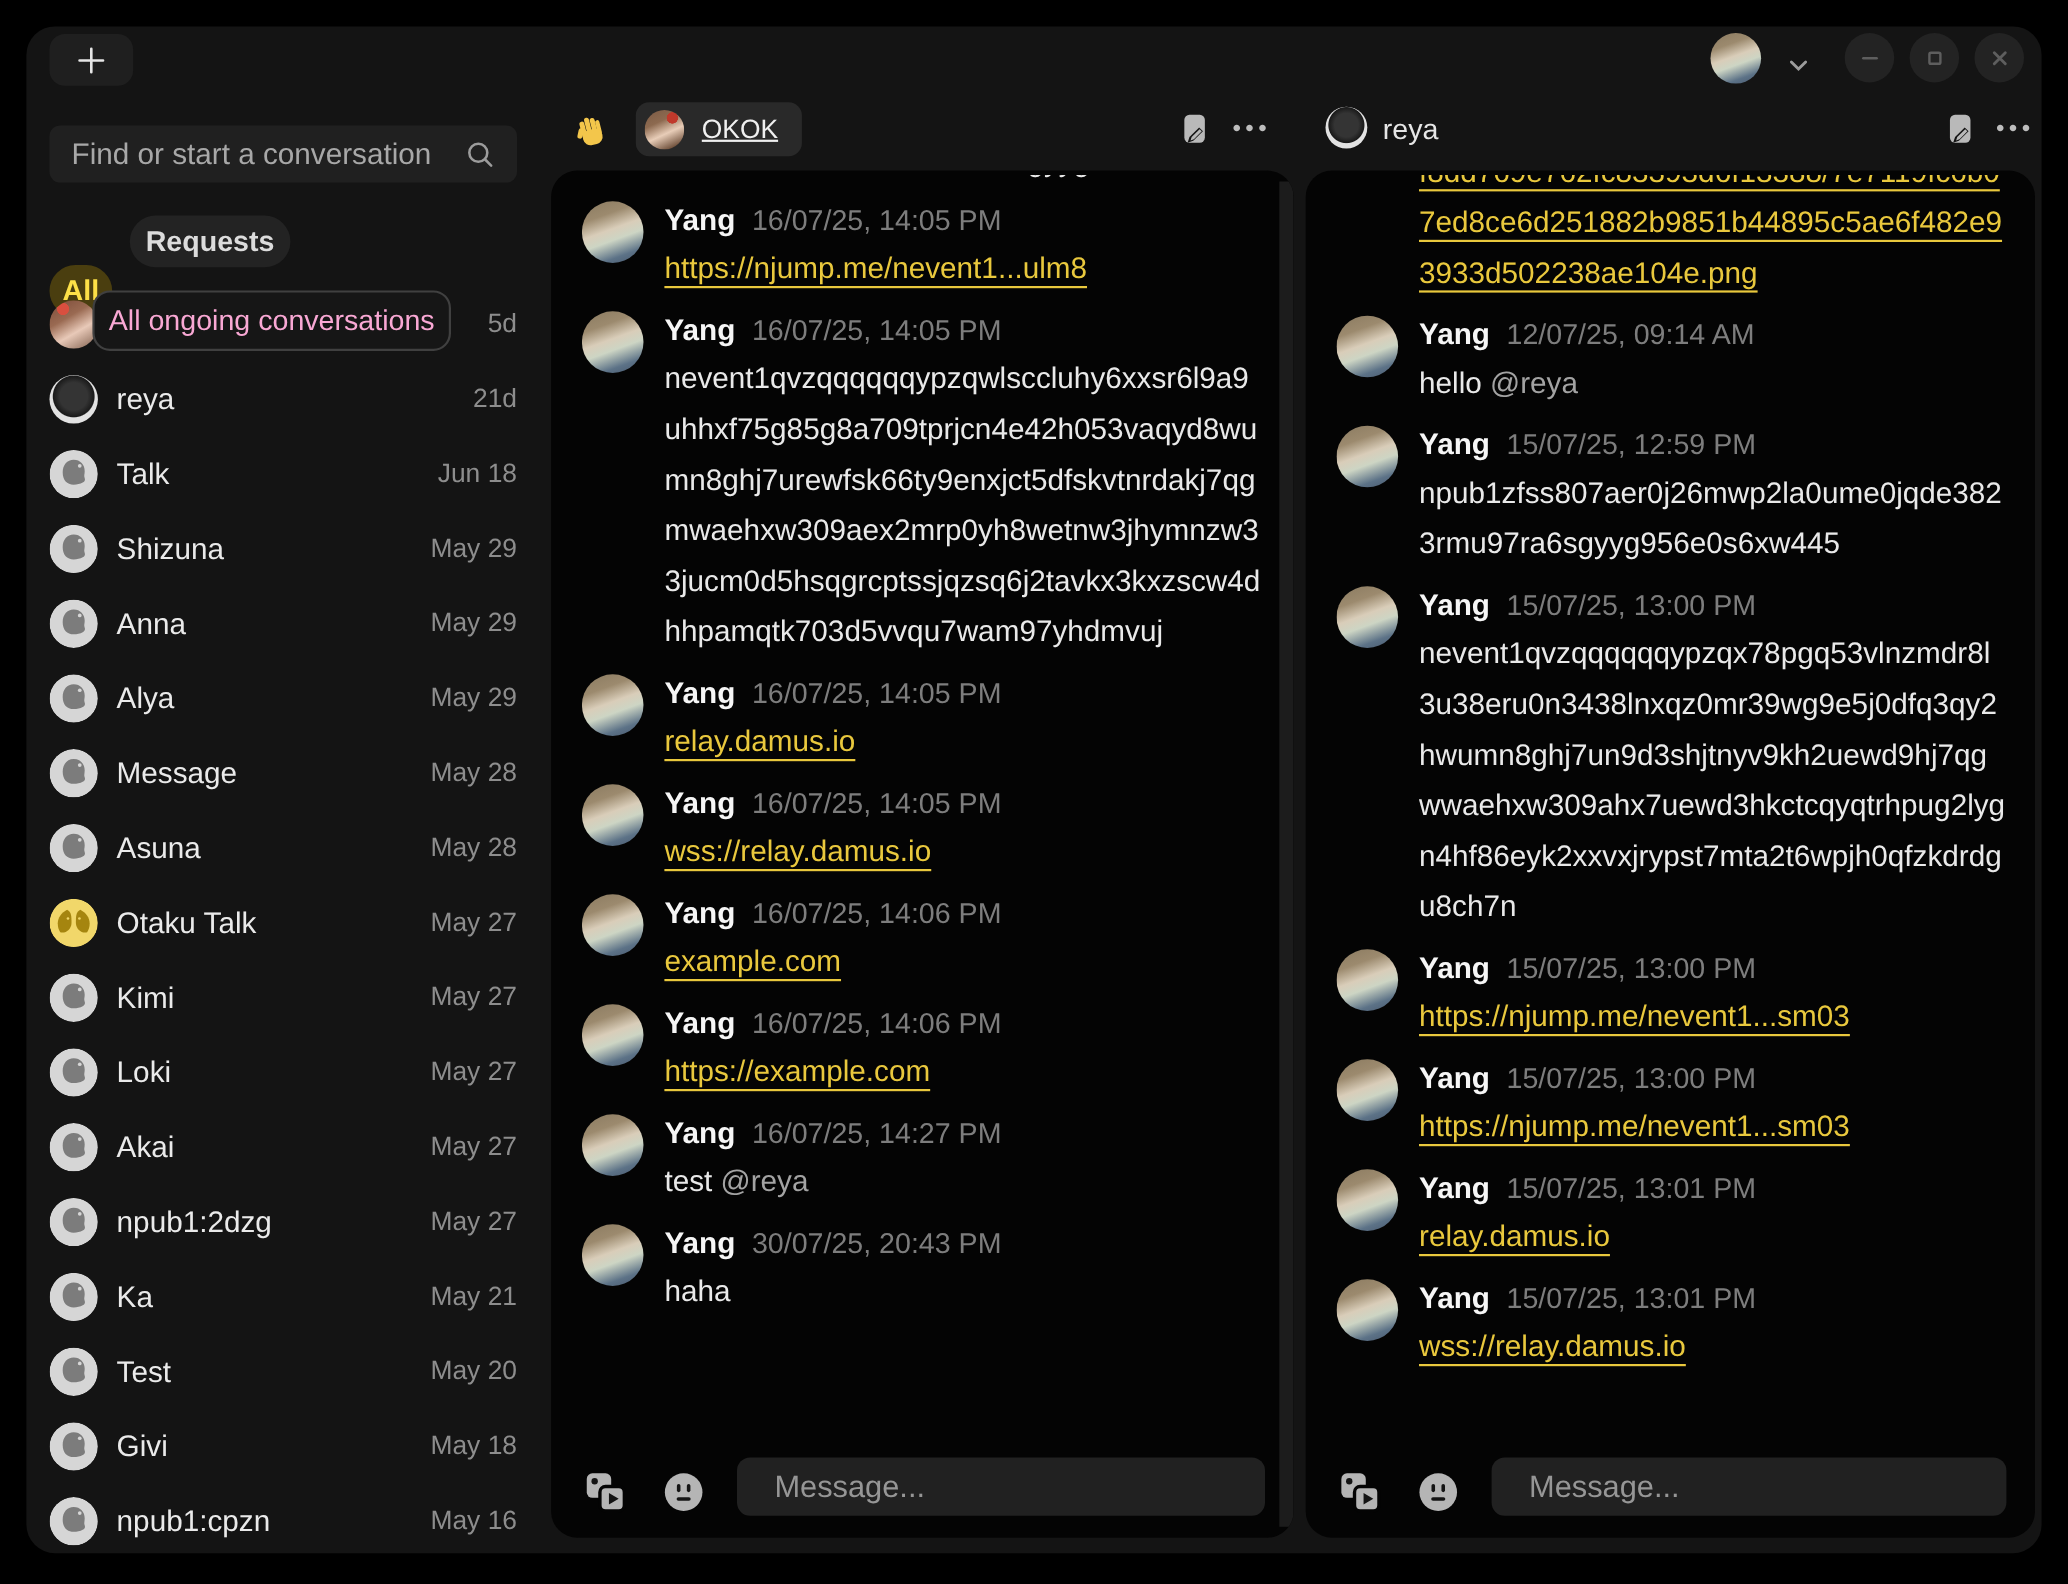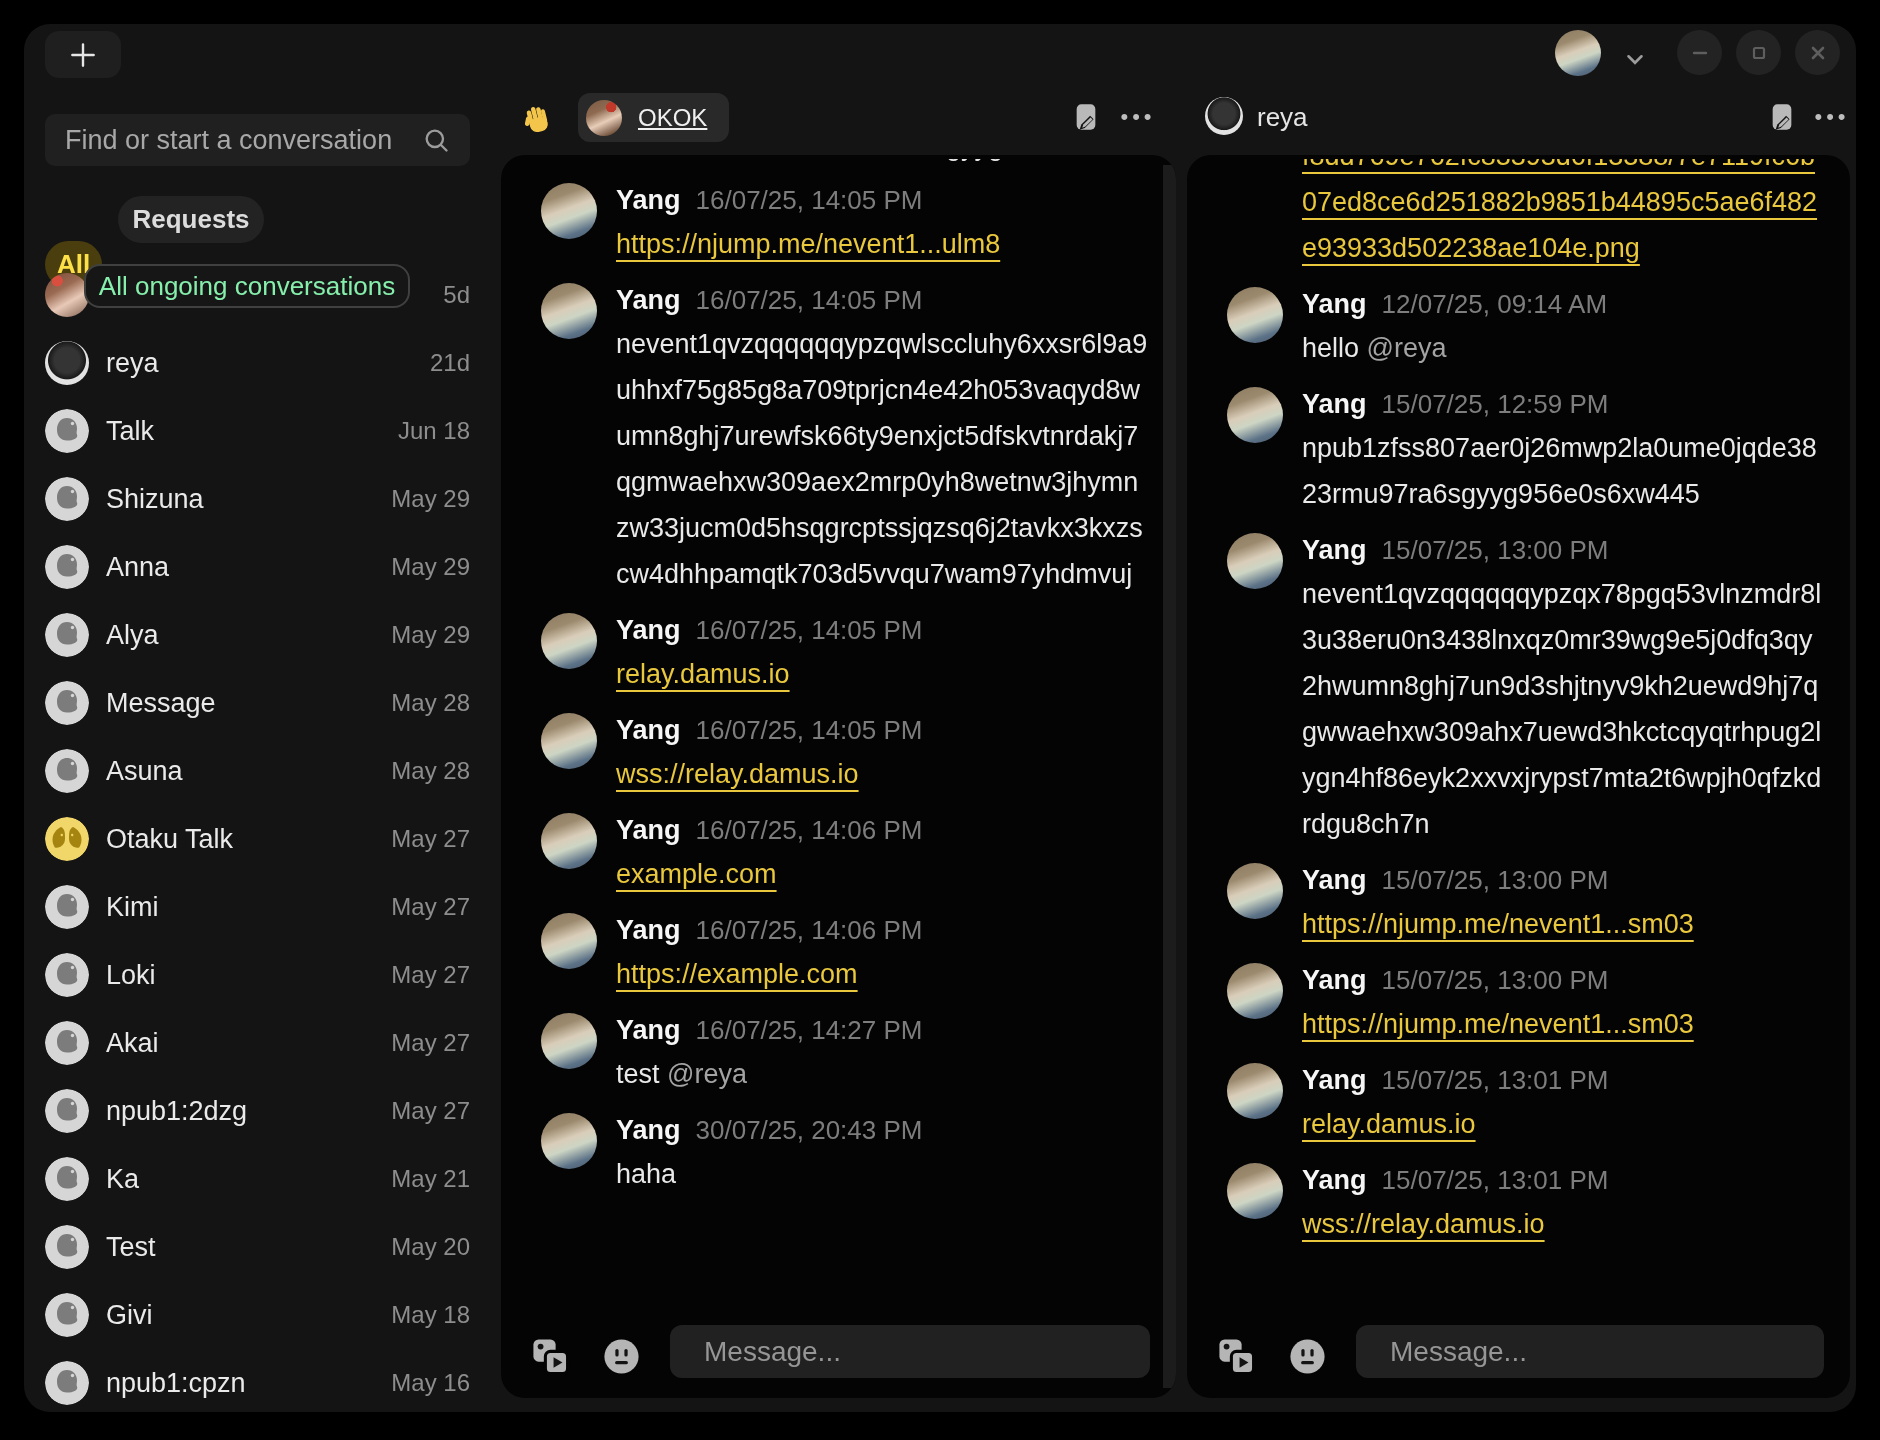--- a/index.html
+++ b/index.html
@@ -19,23 +19,23 @@
   .winbtn.min { left:1653px; } .winbtn.max { left:1712px; } .winbtn.close { left:1771px; }
 
   
   .search-box { position:absolute; left:21px; top:90px; width:425px; height:52px;
     background:#202020; border-radius:10px; display:flex; align-items:center; padding:0 20px; }
   .search-box .ph { color:#a8a8a8; font-size:27px; flex:1; }
   .tab { position:absolute; top:172px; height:47px; border-radius:24px; display:flex;
     align-items:center; justify-content:center; font-size:26px; font-weight:700; }
   .tab-all { left:21px; width:57px; background:#4a3e0f; color:#fde047;margin-top:45px; }
   .tab-req { left:94px; width:146px; background:#232323; color:#dcdcdc; }
-  .tooltip { position:absolute; left:60px; top:240px; width:326px; height:44px;
+  .tooltip { position:absolute; left:60px; top:240px; width:326px; height:55px;
     background:#161616; border:2px solid #404040; border-radius:16px; z-index:10;
-    display:flex; align-items:center; justify-content:center; color:#86efac; font-size:26px; }
+    display:flex; align-items:center; justify-content:center; color:#f9a8d4; font-size:26px; }
   .conv-list { position:absolute; left:21px; top:237px; width:425px; }
   .conv-row { height:68px; display:flex; align-items:center; }
   .conv-av { width:44px; height:44px; border-radius:50%; flex:none; overflow:hidden; }
   .conv-name { margin-left:17px; font-size:27px; color:#eaeaea; white-space:nowrap; }
   .conv-time { margin-left:auto; font-size:24px; color:#8d8d8d; white-space:nowrap; }
 
   
   .wave { position:absolute; left:494px; top:76px; width:36px; height:36px; }
   .okok-pill { position:absolute; left:554px; top:69px; height:49px; background:#292929;
     border-radius:12px; display:flex; align-items:center; padding:0 22px 0 8px; }
@@ -46,21 +46,21 @@
     align-items:center; justify-content:center; color:#bdbdbd; font-size:22px; letter-spacing:4px; }
   .r-avatar { position:absolute; left:1181px; top:73px; width:38px; height:38px; border-radius:50%; }
   .r-name { position:absolute; left:1233px; top:78px; font-size:26px; color:#e6e6e6; }
 
   
   .card { position:absolute; top:131px; height:1243px; background:#040404;
     border-radius:24px; overflow:hidden; }
   .card.mid { left:477px; width:675px; }
   .card.right { left:1163px; width:663px; }
   .scrollbar-strip { position:absolute; right:0; top:10px; bottom:10px; width:13px; background:#1c1c1c; }
-  .msgs { position:absolute; left:40px; right:26px; top:4px; height:1130px; overflow:hidden; }
+  .msgs { position:absolute; left:28px; right:26px; top:4px; height:1130px; overflow:hidden; }
   .msg { display:flex; margin-bottom:12px; }
   .m-av { width:56px; height:56px; border-radius:50%; flex:none; margin-top:4px; }
   .m-body { flex:1; min-width:0; margin-left:19px; }
   .m-head { height:42px; display:flex; align-items:center; }
   .m-sender { font-size:27px; font-weight:700; color:#f6f6f6; }
   .m-time { font-size:26px; color:#7d7d7d; margin-left:15px; }
   .m-text { font-size:27px; line-height:46px; color:#e9e9e9; word-break:break-all; }
   .lnk { color:#e9c83d; text-decoration:underline; text-underline-offset:7px; text-decoration-thickness:2px; }
   .mention { color:#a3a3a3; }
   .clip-desc { margin-left:75px; height:10px; overflow:hidden; margin-bottom:10px; }

